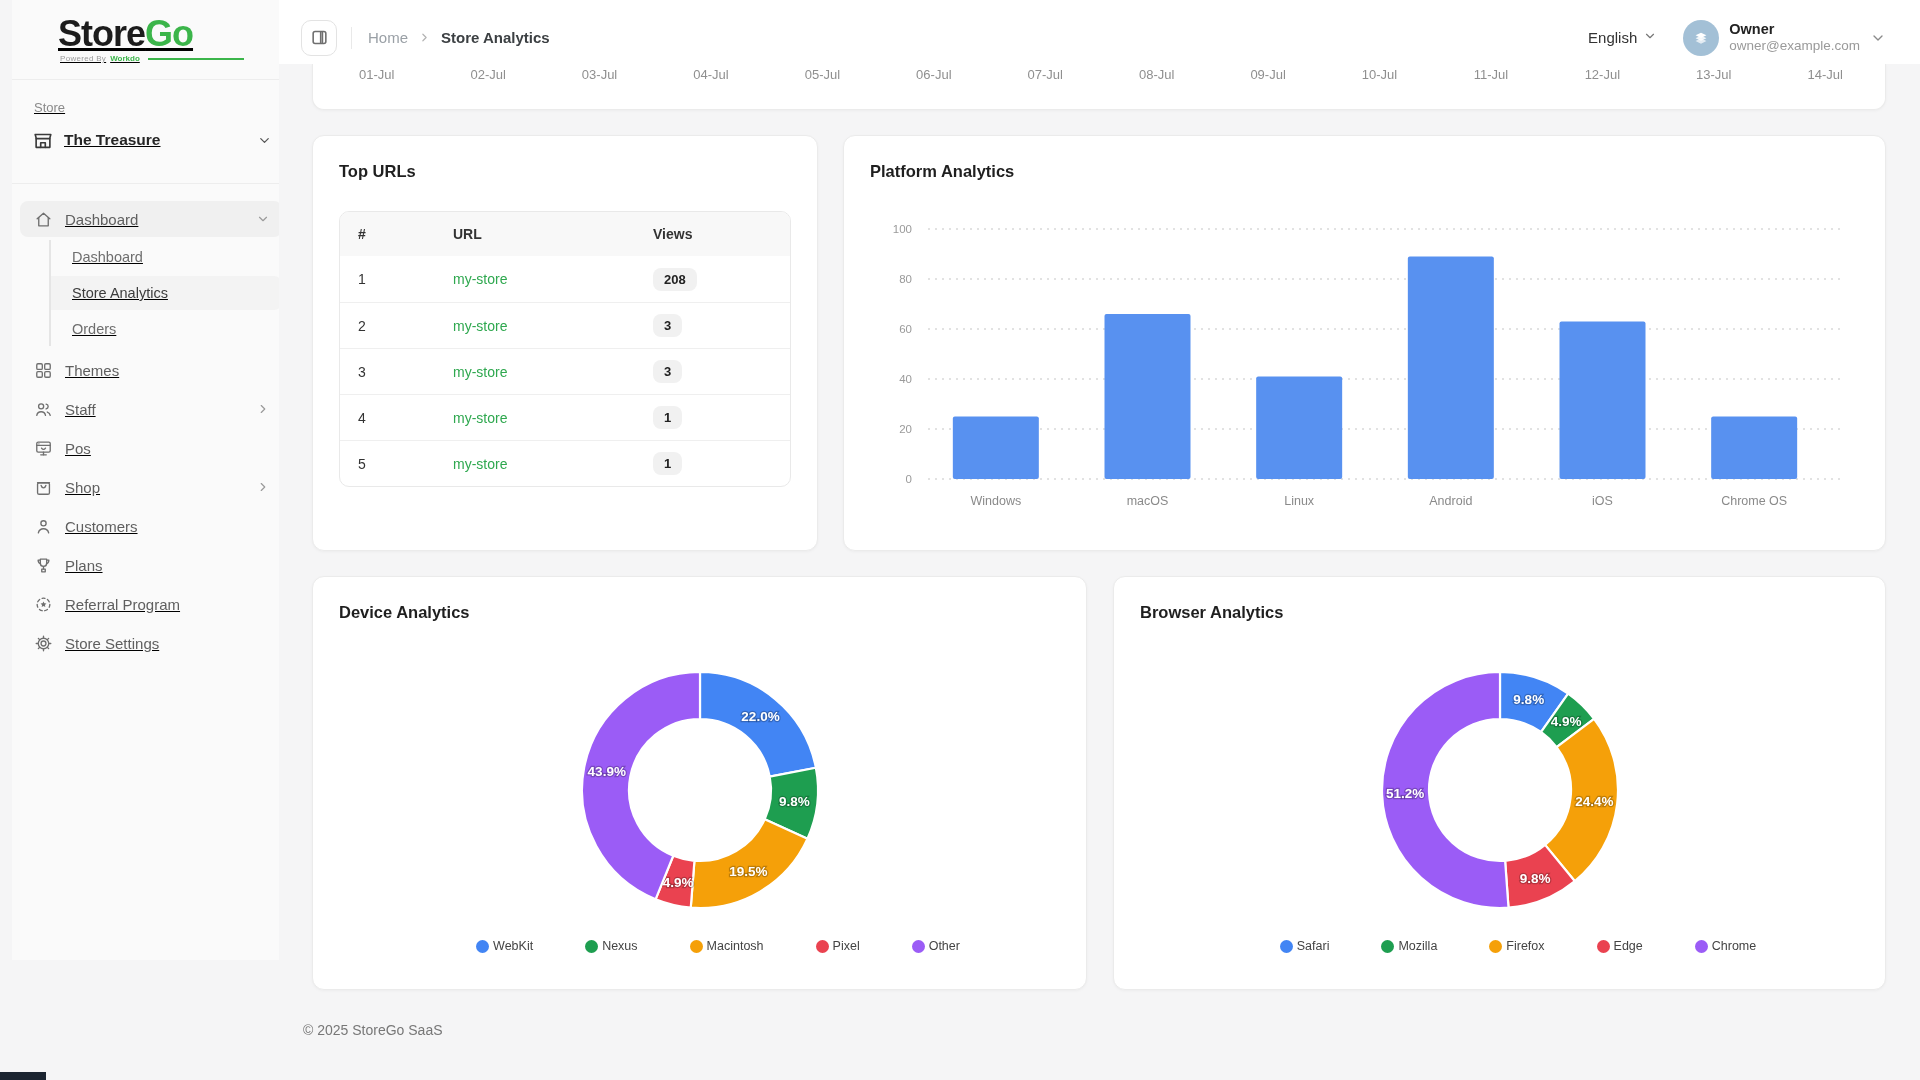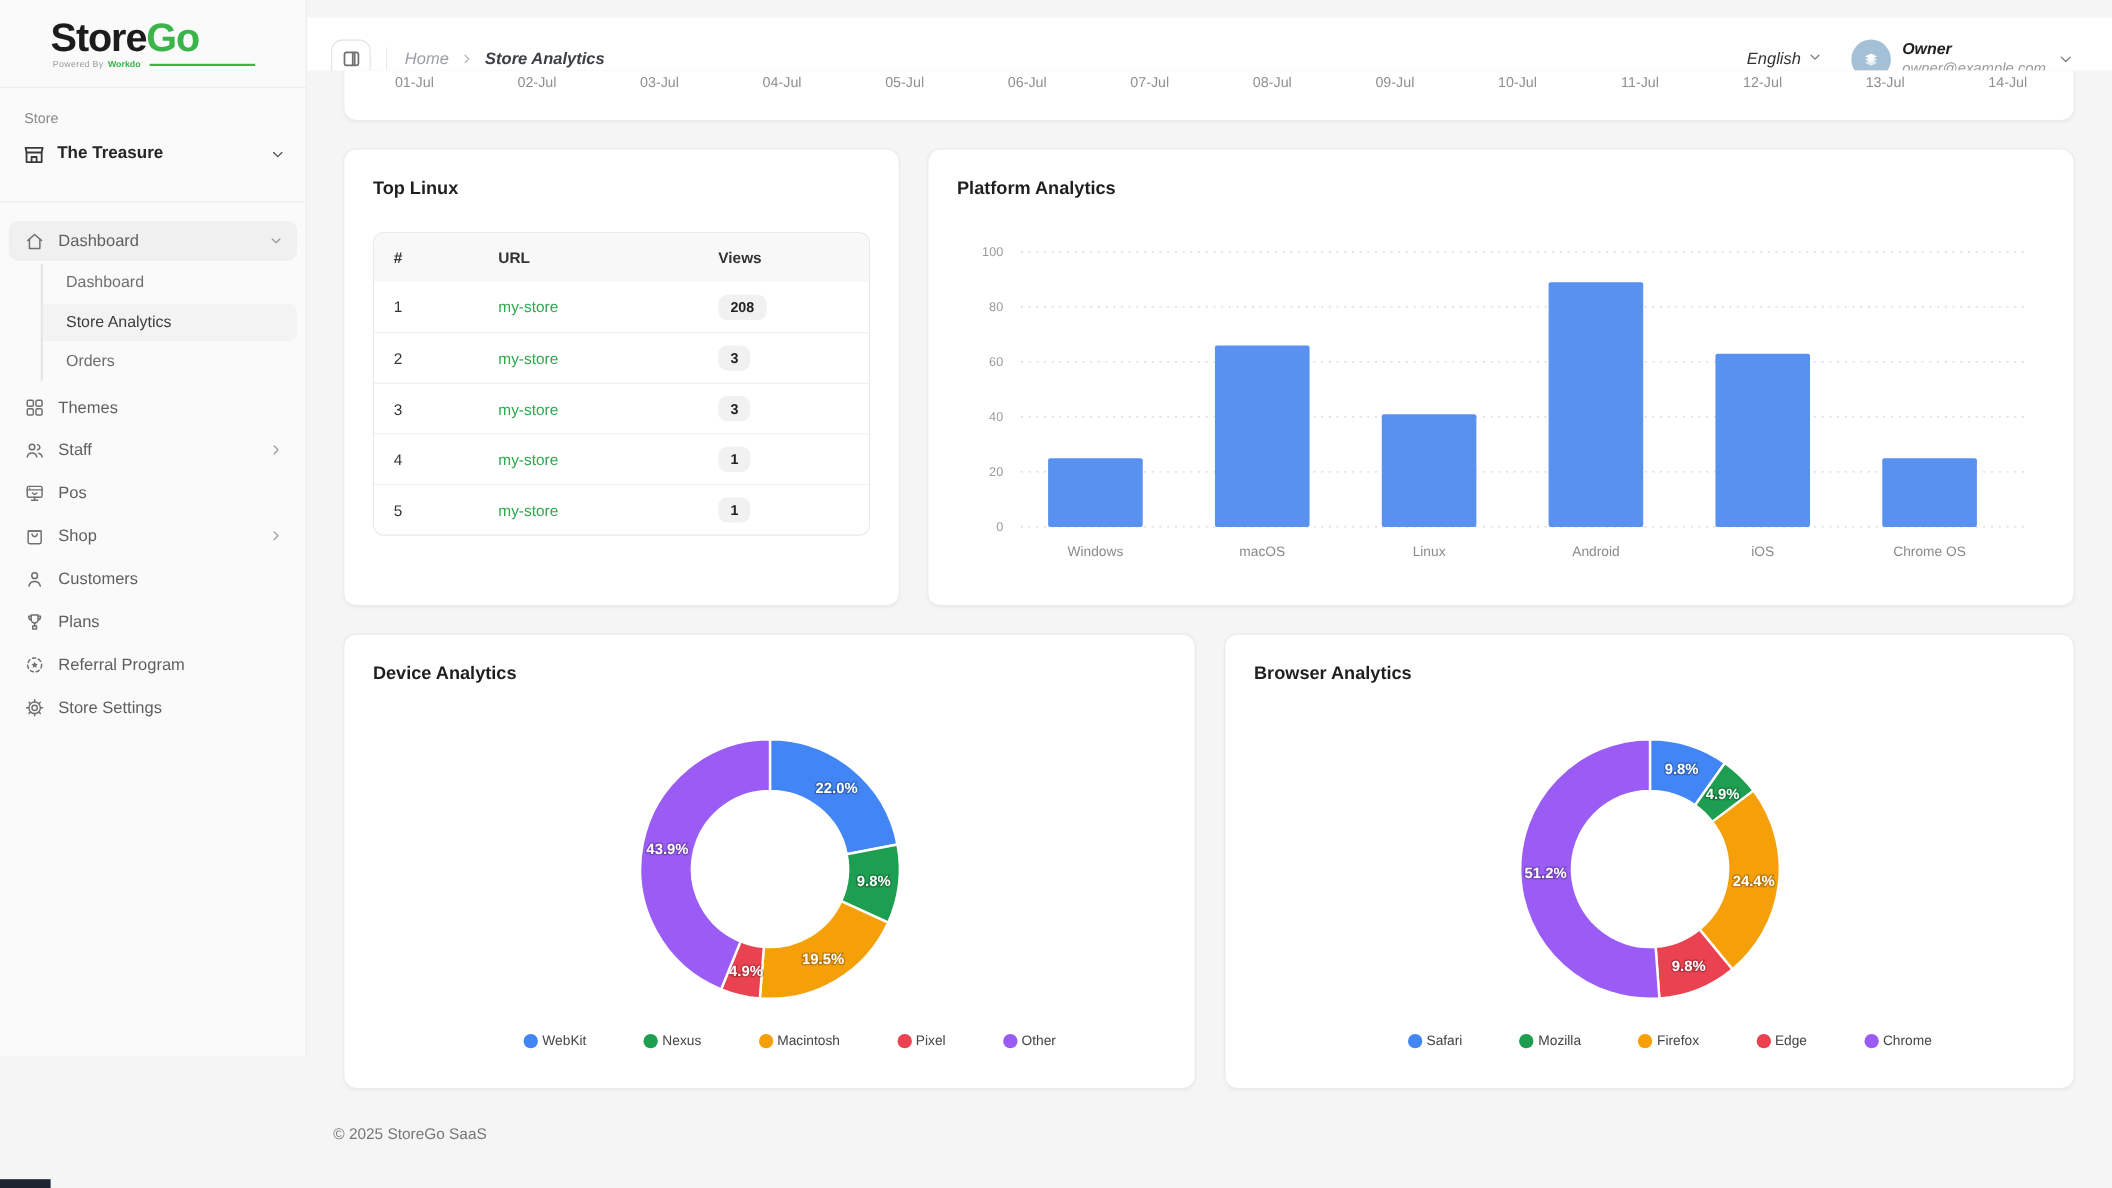--- a/index.html
+++ b/index.html
@@ -1,21 +1,21 @@
 <!DOCTYPE html>
 <html><head>
 <meta charset="utf-8">
 <style>
   * { margin:0; padding:0; box-sizing:border-box; }
   html,body { width:1920px; height:1080px; overflow:hidden; background:#f5f5f6;
               font-family:"Liberation Sans", sans-serif; }
 
   
-  .sidebar { position:absolute; left:0; top:0; width:279px; height:960px;
-             background:#fafafa; border-right:1px solid #ececec; }
+  .sidebar { position:absolute; left:12px; top:0; width:279px; height:960px;
+             background:#fafafa; border-right:1px solid #ececec;text-decoration:underline; }
   .logo-wrap { padding:14px 46px 0 46px; }
   .logo { font-size:36px; font-weight:bold; letter-spacing:-1px; line-height:40px; }
   .logo .lg-store { color:#1c1c1c; }
   .logo .lg-go { color:#3bb54a; }
   .powered { display:flex; align-items:center; gap:4px; margin:0 0 0 2px; }
   .powered .pw-label { font-size:8px; color:#9a9a9a; letter-spacing:.3px; }
   .powered .pw-brand { font-size:8px; color:#3bb54a; font-weight:bold; }
   .powered .pw-line { flex:1; height:2px; background:#3bb54a; margin-left:4px; }
   .sb-divider { height:1px; background:#ededed; margin-top:16px; }
   .sb-section { font-size:13px; color:#8a8a8a; padding:20px 0 0 22px; }
@@ -27,22 +27,22 @@
   .nav-item.active { background:#f0f0f0; }
   .nav-item .nav-label { flex:1; }
   .icon { display:inline-flex; color:#6f6f6f; }
   .submenu { position:relative; margin:2px 0 6px 29px; border-left:2px solid #e5e5e5; }
   .sub-item { display:flex; align-items:center; height:34px; margin:2px 0; padding-left:21px;
               font-size:14.5px; color:#6e6e6e; border-radius:0 8px 8px 0; cursor:pointer; }
   .sub-item.active { background:#f3f3f3; color:#3d3d3d; }
   .chev { color:#9a9a9a; display:inline-flex; }
 
   
-  .header { position:absolute; left:279px; top:16px; width:1641px; height:76px; background:#ffffff;
-            border-bottom:1px solid #ececec; display:flex; align-items:center; padding:0 34px 0 22px;font-style:italic; }
+  .header { position:absolute; left:279px; top:0; width:1641px; height:76px; background:#ffffff;
+            border-bottom:1px solid #ececec; display:flex; align-items:center; padding:0 34px 0 22px; }
   .toggle-btn { width:36px; height:36px; border:1.5px solid #e3e3e3; border-radius:10px; background:#fff;
                 display:flex; align-items:center; justify-content:center; color:#2b2b2b; cursor:pointer; }
   .hd-sep { width:1px; height:22px; background:#e9e9e9; margin:0 16px 0 14px; }
   .crumb { display:flex; align-items:center; gap:10px; }
   .crumb .crumb-home { font-size:15px; color:#9aa0a6; cursor:pointer; }
   .crumb .crumb-cur { font-size:15px; color:#3c4043; font-weight:bold; }
   .hd-right { margin-left:auto; display:flex; align-items:center; gap:26px; }
   .lang { display:flex; gap:6px; font-size:15px; color:#333; cursor:pointer; }
   .profile { display:flex; align-items:center; gap:10px; cursor:pointer; }
   .avatar { width:36px; height:36px; border-radius:50%; background:#a3c0d6; display:flex;
@@ -303,21 +303,21 @@
       <span>09-Jul</span>
       <span>10-Jul</span>
       <span>11-Jul</span>
       <span>12-Jul</span>
       <span>13-Jul</span>
       <span>14-Jul</span>
     </div>
 
   <div class="row1">
     <section class="card topurls-card">
-      <h3 class="card-title">Top Linux</h3>
+      <h3 class="card-title">Top URLs</h3>
       <div class="table-box">
         <div class="trow thead">
           <div>#</div>
           <div>URL</div>
           <div>Views</div>
         </div>
         <div id="url-rows">
             <div class="trow">
               <div>1</div>
               <div><span class="url-link">my-store</span></div>

